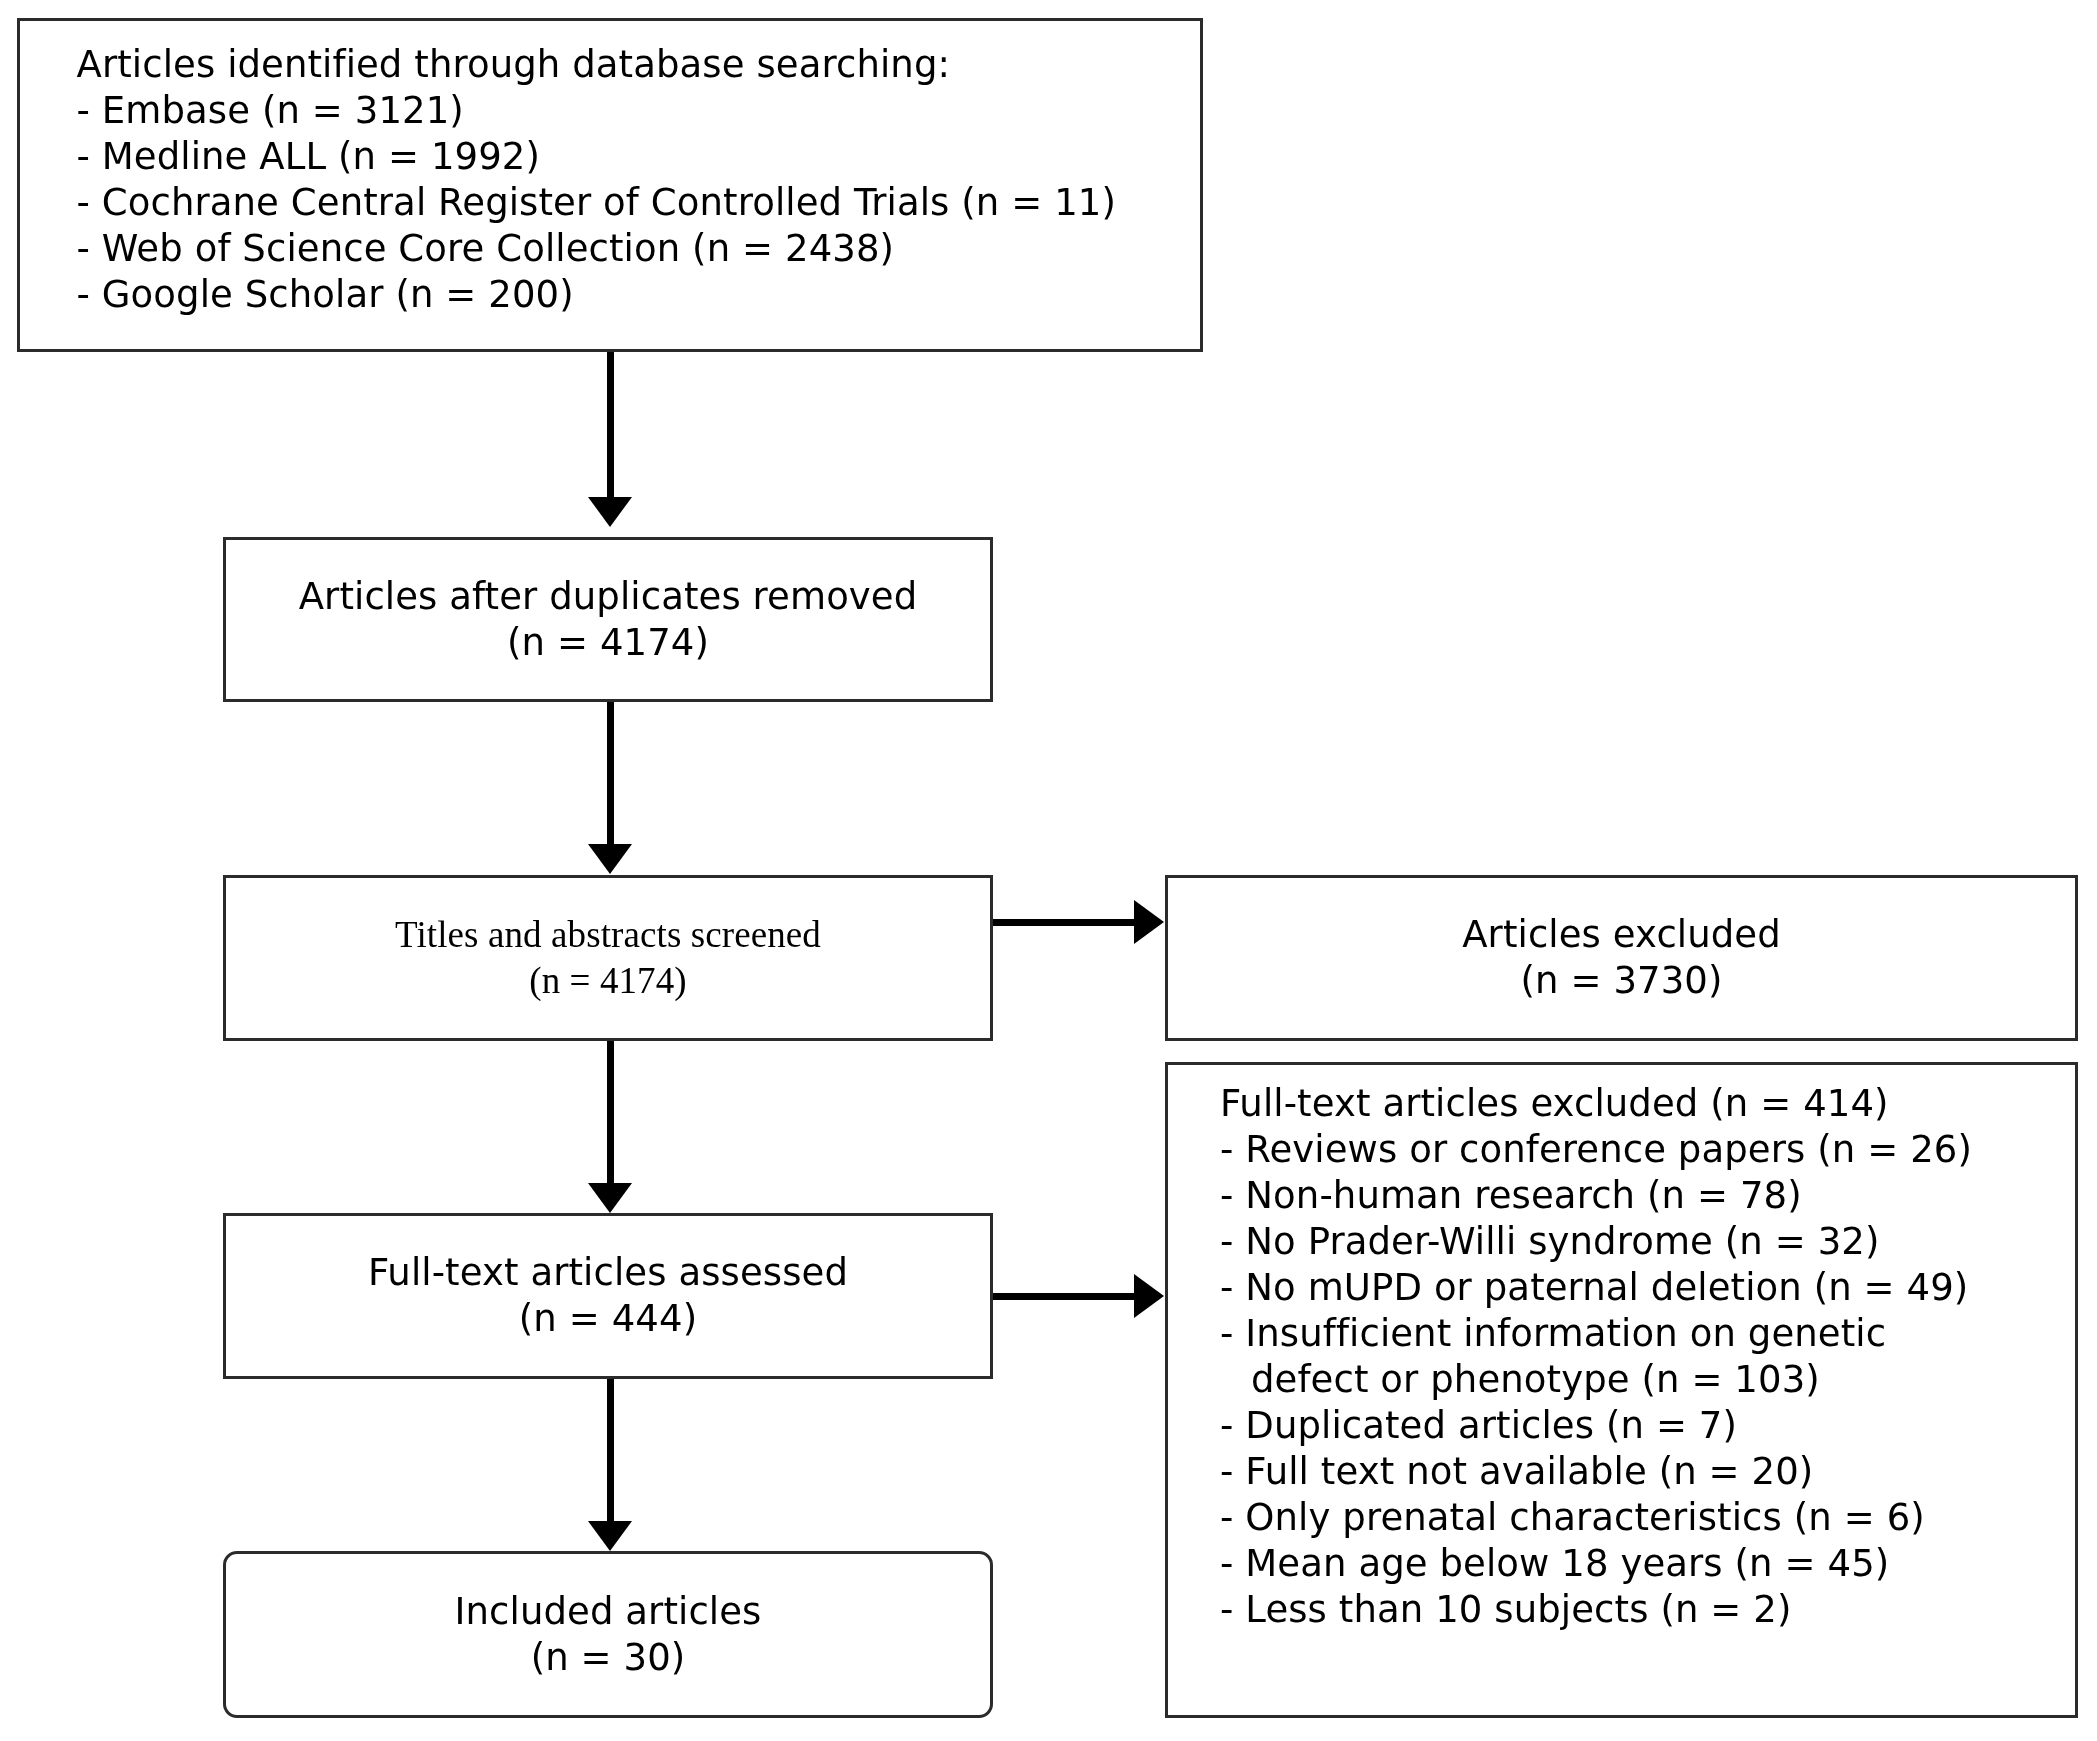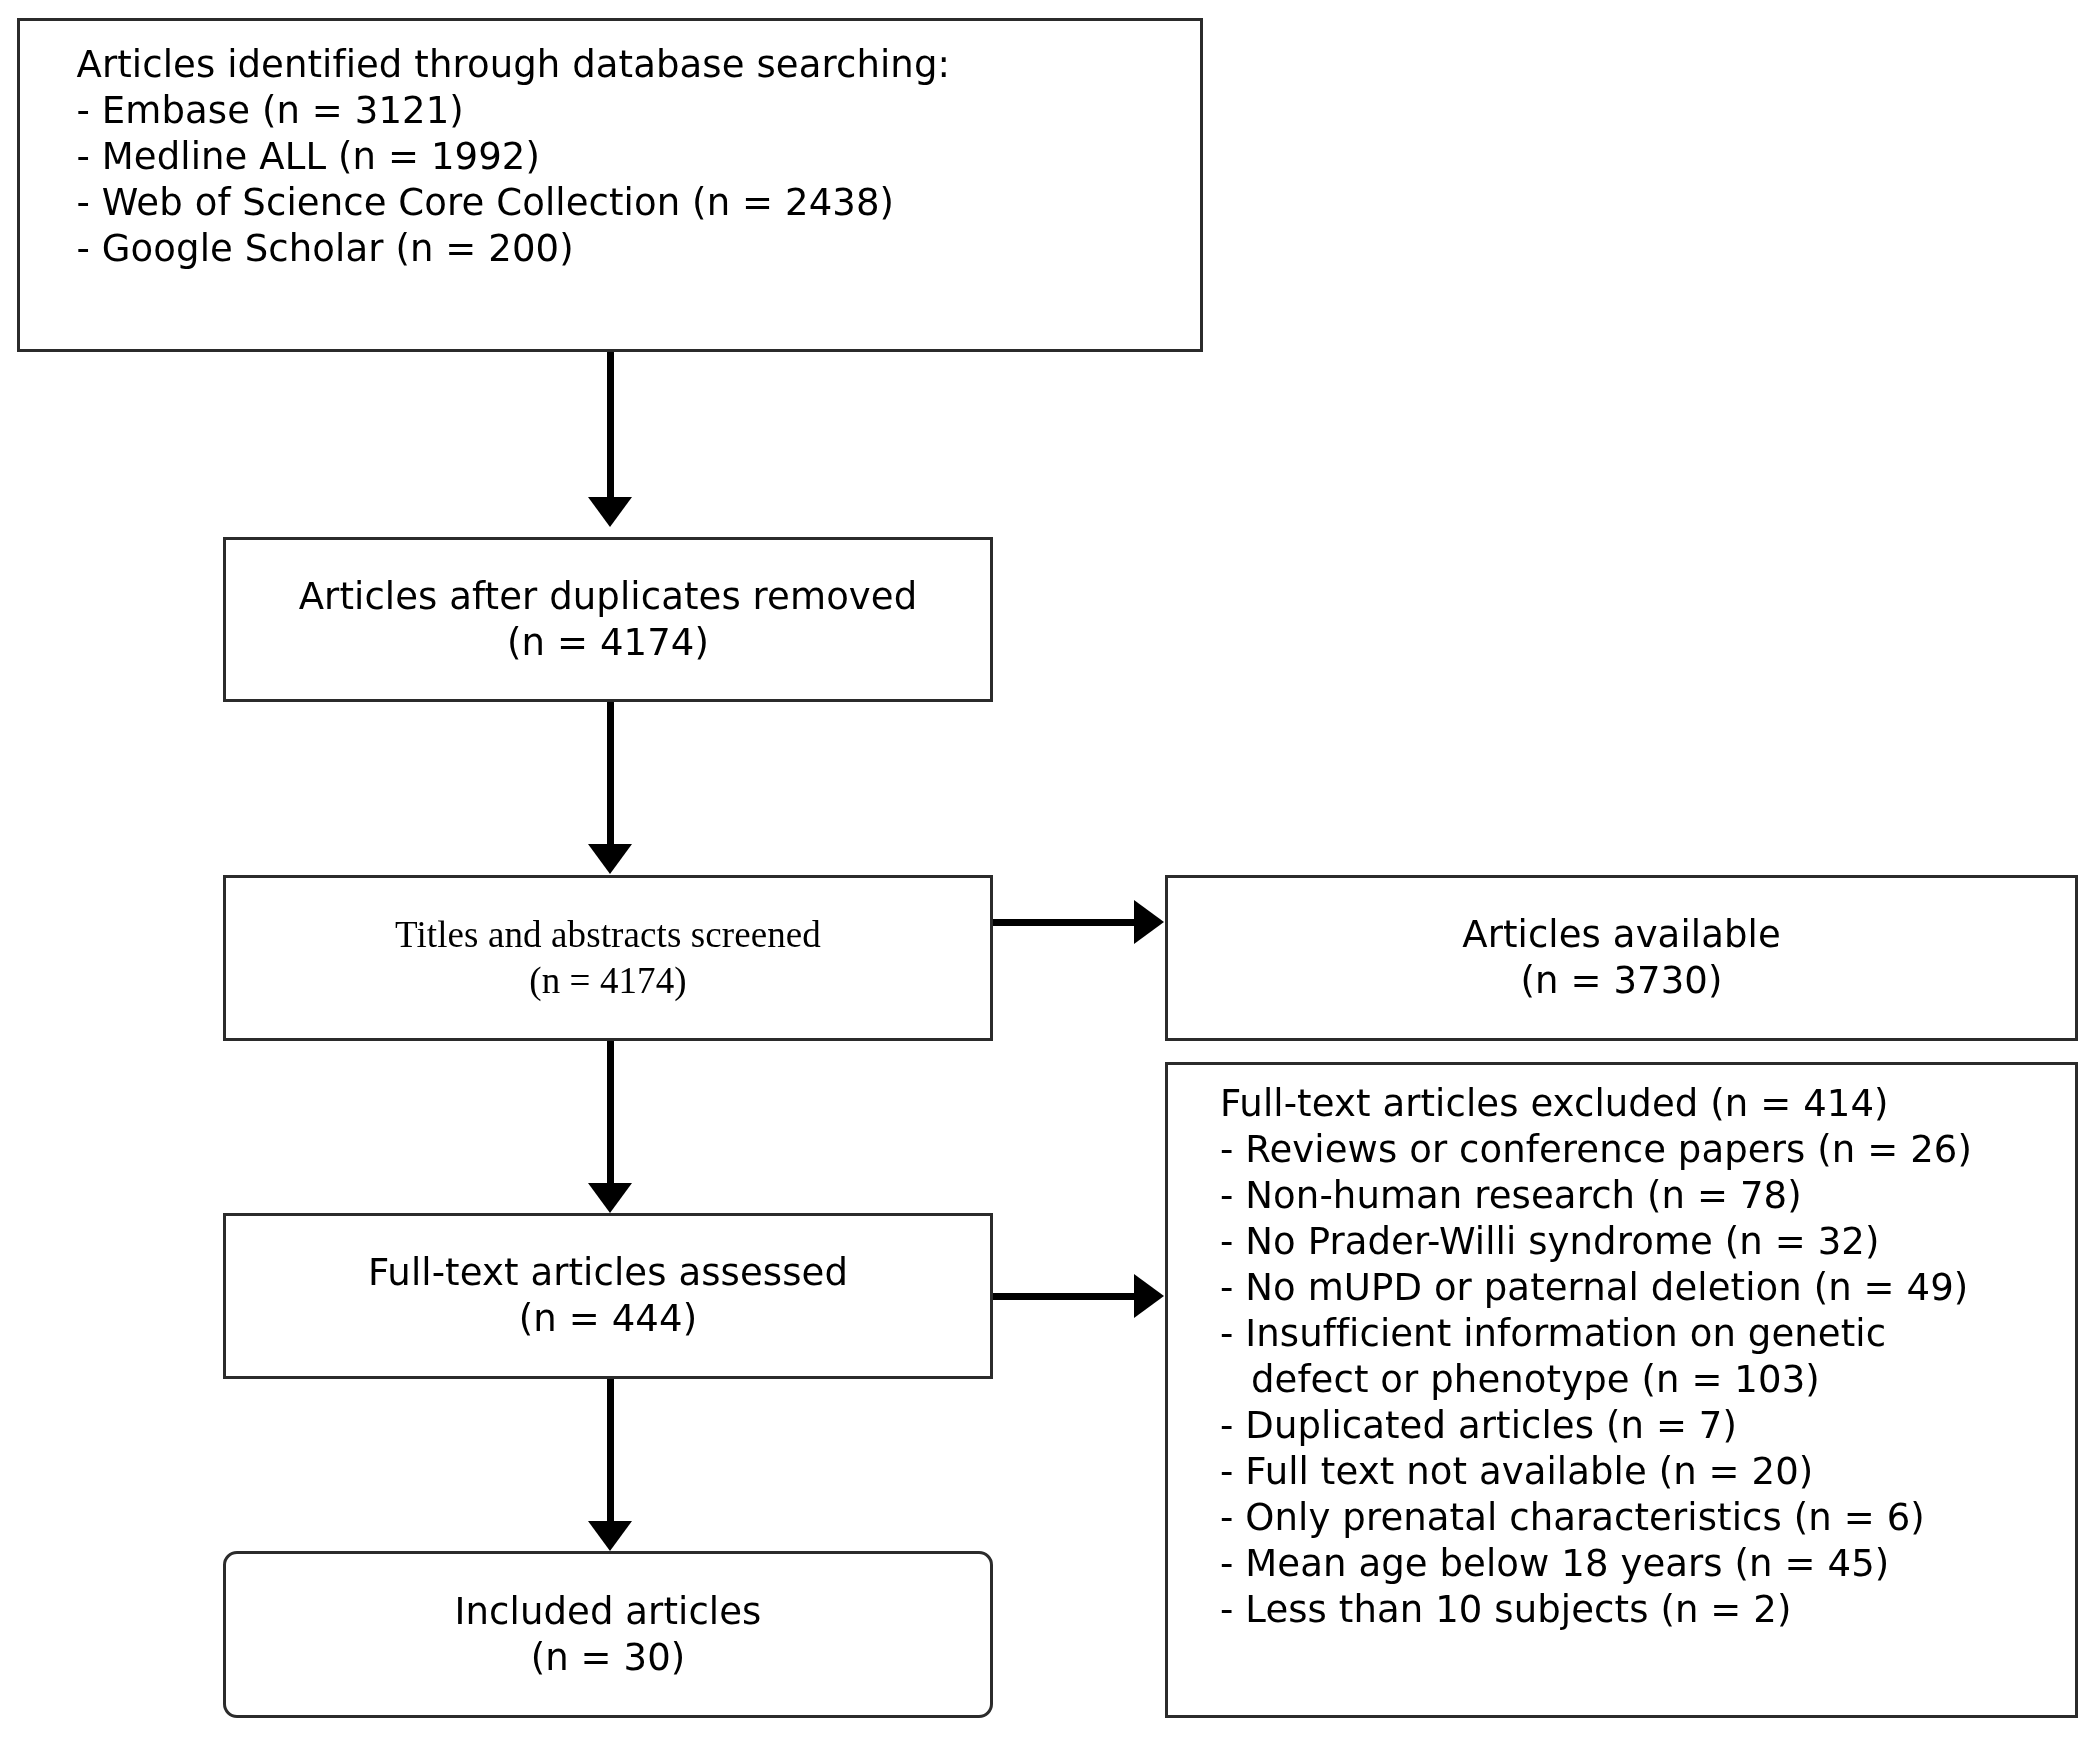--- a/index.html
+++ b/index.html
@@ -117,20 +117,21 @@
 </style>
 </head>
 <body>
 
 <div id="canvas">
 
   <div class="box left-box" id="box-identified">
     <div class="line">Articles identified through database searching:</div>
     <div class="line">- Embase (n = 3121)</div>
     <div class="line">- Medline ALL (n = 1992)</div>
+    <div class="line">- Cochrane Central Register of Controlled Trials (n = 11)</div>
     <div class="line">- Web of Science Core Collection (n = 2438)</div>
     <div class="line">- Google Scholar (n = 200)</div>
   </div>
 
   <div class="v-arrow" id="arrow-1"></div>
 
   <div class="box center-box" id="box-duplicates">
     <div class="line">Articles after duplicates removed</div>
     <div class="line">(n = 4174)</div>
   </div>
@@ -138,21 +139,21 @@
   <div class="v-arrow" id="arrow-2"></div>
 
   <div class="box center-box" id="box-screened">
     <div class="line">Titles and abstracts screened</div>
     <div class="line">(n = 4174)</div>
   </div>
 
   <div class="h-arrow" id="arrow-5"></div>
 
   <div class="box center-box" id="box-excluded-titles">
-    <div class="line">Articles available</div>
+    <div class="line">Articles excluded</div>
     <div class="line">(n = 3730)</div>
   </div>
 
   <div class="v-arrow" id="arrow-3"></div>
 
   <div class="box center-box" id="box-fulltext">
     <div class="line">Full-text articles assessed</div>
     <div class="line">(n = 444)</div>
   </div>
 

